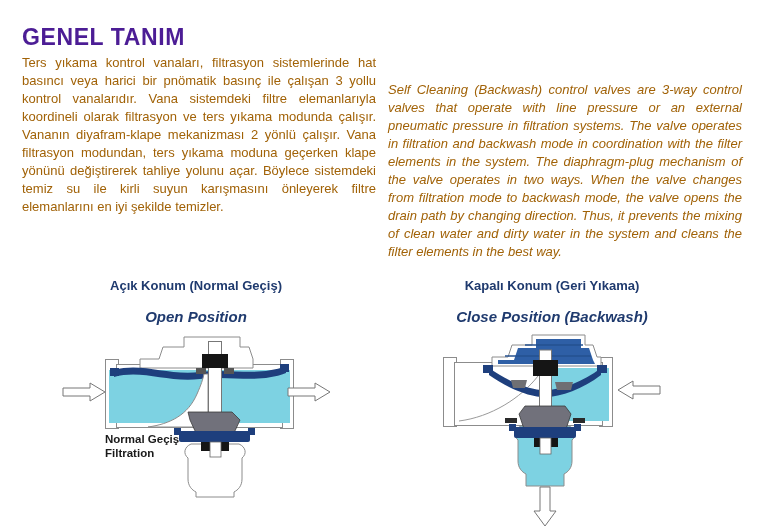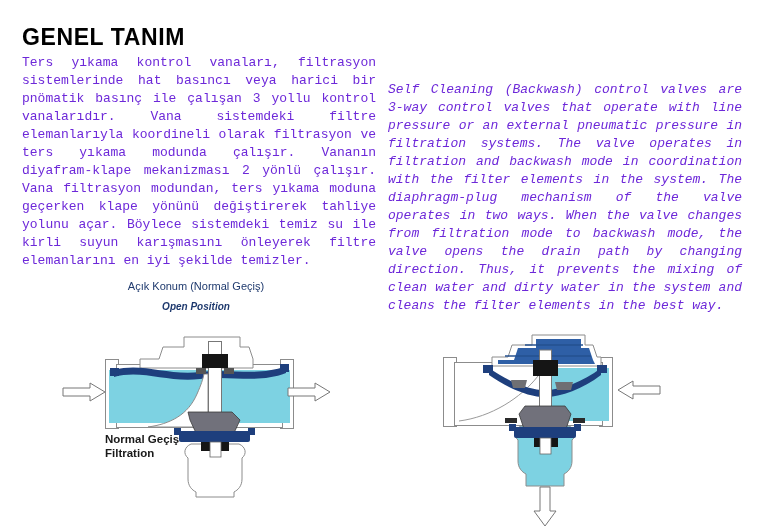--- a/index.html
+++ b/index.html
@@ -2,57 +2,59 @@
 <html><head>
 <meta charset="utf-8">
 <style>
   html,body{margin:0;padding:0;background:#fff;}
   .page{
     position:relative;width:762px;height:532px;background:#ffffff;
     font-family:"Liberation Sans",sans-serif;overflow:hidden;
   }
   .sec-title{
     position:absolute;top:9px;font-size:23px;font-weight:700;
-    color:#000000;letter-spacing:.6px;white-space:nowrap;
+    color:#4c1d95;letter-spacing:.6px;white-space:nowrap;
   }
   #title-tr{left:22px;}
   #title-en{left:388px;font-style:italic;letter-spacing:1px;}
   .body-col{
     position:absolute;top:54px;width:354px;font-size:13px;line-height:18px;
-    color:#6d28d9;text-align:justify;margin:0;font-family:Liberation Mono, monospace;
+    color:#a16207;text-align:justify;margin:0;
   }
   #body-tr{left:22px;}
   #body-en{left:388px;font-style:italic;margin-top:27px;}
   .diag-head{
     position:absolute;top:277px;width:300px;text-align:center;color:#1F3A6E;
   }
   #diag-head-open{left:46px;}
   #diag-head-closed{left:402px;}
-  .diag-head .tr{font-size:11px;font-weight:400;line-height:18px;}
-  .diag-head .en{font-size:10px;font-style:italic;font-weight:700;line-height:18px;margin-top:3px;}
+  .diag-head .tr{font-size:13px;font-weight:700;line-height:18px;}
+  .diag-head .en{font-size:15px;font-style:italic;font-weight:700;line-height:18px;margin-top:13px;}
   .valve-svg{position:absolute;}
   #open-valve{left:50px;top:332px;}
   #closed-valve{left:435px;top:330px;}
   .flow-label{font-family:"Liberation Sans",sans-serif;font-size:11.5px;font-weight:600;fill:#1a1a1a;}
 </style>
 </head>
 <body>
 
 <div class="page">
 
   <h1 class="sec-title" id="title-tr">GENEL TANIM</h1>
   <p class="body-col" id="body-tr">Ters yıkama kontrol vanaları, filtrasyon sistemlerinde hat basıncı veya harici bir pnömatik basınç ile çalışan 3 yollu kontrol vanalarıdır. Vana sistemdeki filtre elemanlarıyla koordineli olarak filtrasyon ve ters yıkama modunda çalışır. Vananın diyafram-klape mekanizması 2 yönlü çalışır. Vana filtrasyon modundan, ters yıkama moduna geçerken klape yönünü değiştirerek tahliye yolunu açar. Böylece sistemdeki temiz su ile kirli suyun karışmasını önleyerek filtre elemanlarını en iyi şekilde temizler.</p>
 
   <p class="body-col" id="body-en">Self Cleaning (Backwash) control valves are 3-way control valves that operate with line pressure or an external pneumatic pressure in filtration systems. The valve operates in filtration and backwash mode in coordination with the filter elements in the system. The diaphragm-plug mechanism of the valve operates in two ways. When the valve changes from filtration mode to backwash mode, the valve opens the drain path by changing direction. Thus, it prevents the mixing of clean water and dirty water in the system and cleans the filter elements in the best way.</p>
 
   <div class="diag-head" id="diag-head-open">
     <div class="tr">Açık Konum (Normal Geçiş)</div>
     <div class="en">Open Position</div>
   </div>
   <div class="diag-head" id="diag-head-closed">
+    <div class="tr">Kapalı Konum (Geri Yıkama)</div>
+    <div class="en">Close Position (Backwash)</div>
   </div>
 
   <svg class="valve-svg" id="open-valve" width="300" height="172" viewBox="0 0 300 172">
 
     <g fill="#ffffff" stroke="#8C8C8C" stroke-width="1">
       <rect x="55.5" y="27.5" width="13" height="69"></rect>
       <rect x="230.5" y="27.5" width="13" height="69"></rect>
       <rect x="66.5" y="32.5" width="166" height="63"></rect>
     </g>
 

